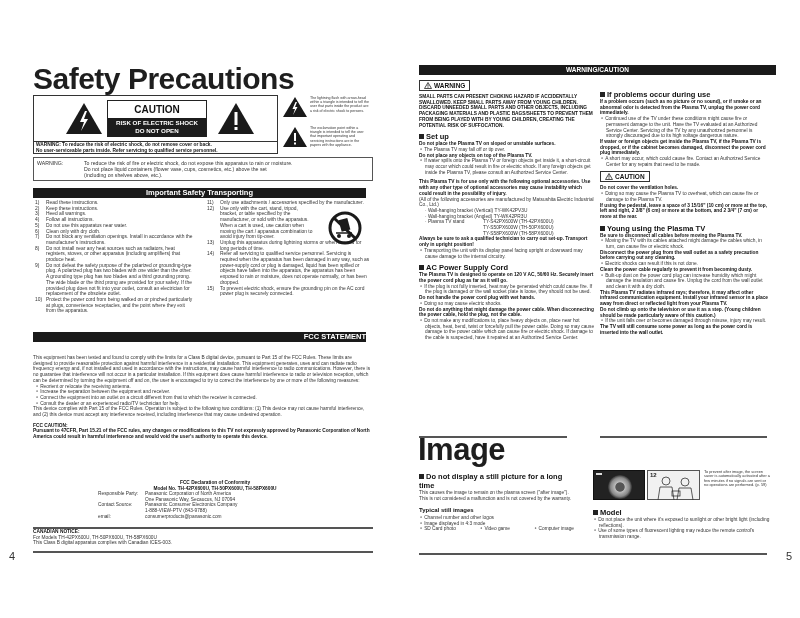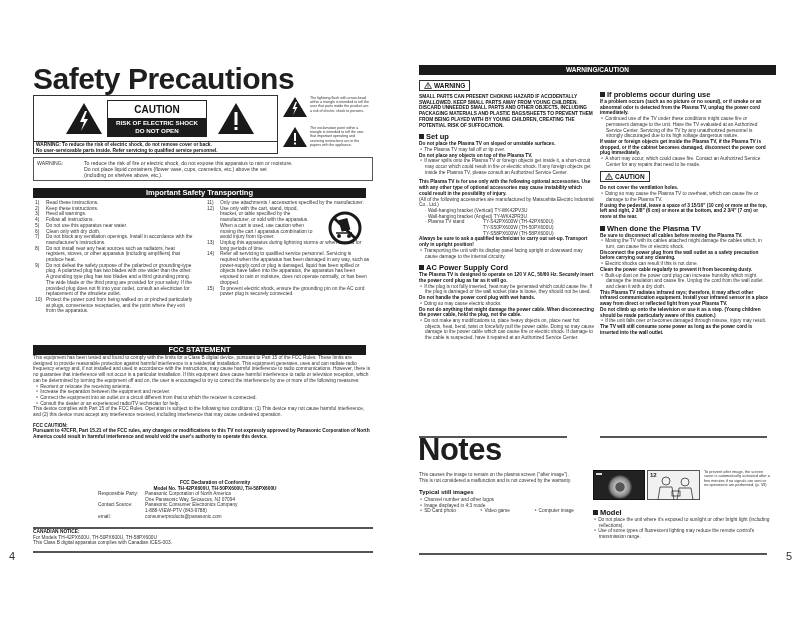--- a/index.html
+++ b/index.html
@@ -172,21 +172,21 @@
   </div>
   <svg style="position:absolute;left:328px;top:211px;" width="34" height="34" viewBox="0 0 34 34">
     <circle cx="17" cy="17" r="15" fill="none" stroke="#1a1a1a" stroke-width="3"></circle>
     <line x1="6" y1="7" x2="28" y2="28" stroke="#1a1a1a" stroke-width="3"></line>
     <rect x="12" y="8" width="9" height="12" fill="#1a1a1a" transform="rotate(-15 16 14)"></rect>
     <circle cx="11" cy="25" r="2" fill="#1a1a1a"></circle>
     <circle cx="21" cy="25" r="2" fill="#1a1a1a"></circle>
     <line x1="8" y1="22" x2="24" y2="22" stroke="#1a1a1a" stroke-width="1.5"></line>
   </svg>
 
-  <div class="bar bar-left" style="top:345px;">FCC STATEMENT</div>
+  <div class="bar bar-left" style="top:332px;text-align:right;">FCC STATEMENT</div>
   <div class="txt" style="left:33px;top:355px;width:338px;font-size:4.8px;line-height:5.7px;">
     <div>This equipment has been tested and found to comply with the limits for a Class B digital device, pursuant to Part 15 of the FCC Rules. These limits are designed to provide reasonable protection against harmful interference in a residential installation. This equipment generates, uses and can radiate radio frequency energy and, if not installed and used in accordance with the instructions, may cause harmful interference to radio communications. However, there is no guarantee that interference will not occur in a particular installation. If this equipment does cause harmful interference to radio or television reception, which can be determined by turning the equipment off and on, the user is encouraged to try to correct the interference by one or more of the following measures:</div>
     <div class="bul" style="padding-left:8px">Reorient or relocate the receiving antenna.</div>
     <div class="bul" style="padding-left:8px">Increase the separation between the equipment and receiver.</div>
     <div class="bul" style="padding-left:8px">Connect the equipment into an outlet on a circuit different from that to which the receiver is connected.</div>
     <div class="bul" style="padding-left:8px">Consult the dealer or an experienced radio/TV technician for help.</div>
     <div>This device complies with Part 15 of the FCC Rules. Operation is subject to the following two conditions: (1) This device may not cause harmful interference, and (2) this device must accept any interference received, including interference that may cause undesired operation.</div>
     <div style="height:5px"></div>
     <div class="bold">FCC CAUTION:</div>
     <div class="bold">Pursuant to 47CFR, Part 15.21 of the FCC rules, any changes or modifications to this TV not expressly approved by Panasonic Corporation of North America could result in harmful interference and would void the user's authority to operate this device.</div>
@@ -289,39 +289,40 @@
           <rect x="3.6" y="2.3" width="0.8" height="2.4" fill="#222"></rect>
           <rect x="3.6" y="5.1" width="0.8" height="0.8" fill="#222"></rect>
         </svg>
       <span>CAUTION</span>
     </div>
     <div style="height:3px"></div>
     <div class="bold">Do not cover the ventilation holes.</div>
     <div class="bul">Doing so may cause the Plasma TV to overheat, which can cause fire or damage to the Plasma TV.</div>
     <div class="bold">If using the pedestal, leave a space of 3 15/16" (10 cm) or more at the top, left and right, 2 3/8" (6 cm) or more at the bottom, and 2 3/4" (7 cm) or more at the rear.</div>
 
-    <div class="sec-h" style="margin-top:4px"><span class="sq"></span><span>When done the Plasma TV</span></div>
+    <div class="sec-h" style="margin-top:4px"><span class="sq"></span><span>Young using the Plasma TV</span></div>
     <div class="bold">Be sure to disconnect all cables before moving the Plasma TV.</div>
     <div class="bul">Moving the TV with its cables attached might damage the cables which, in turn, can cause fire or electric shock.</div>
     <div class="bold">Disconnect the power plug from the wall outlet as a safety precaution before carrying out any cleaning.</div>
     <div class="bul">Electric shocks can result if this is not done.</div>
     <div class="bold">Clean the power cable regularly to prevent it from becoming dusty.</div>
     <div class="bul">Built-up dust on the power cord plug can increase humidity which might damage the insulation and cause fire. Unplug the cord from the wall outlet and clean it with a dry cloth.</div>
     <div class="bold">This Plasma TV radiates infrared rays; therefore, it may affect other infrared communication equipment. Install your infrared sensor in a place away from direct or reflected light from your Plasma TV.</div>
     <div class="bold">Do not climb up onto the television or use it as a step. (Young children should be made particularly aware of this caution.)</div>
     <div class="bul">If the unit falls over or becomes damaged through misuse, injury may result.</div>
     <div class="bold">The TV will still consume some power as long as the power cord is inserted into the wall outlet.</div>
   </div>
 
   <div class="hr" style="left:19px;top:436px;width:148px;height:1.5px;"></div>
   <div class="hr" style="left:200px;top:436px;width:167px;height:1.5px;"></div>
 
-  <div class="title t-notes" style="left:18px;top:432px;">Notes</div>
+  <div class="title t-notes" style="left:18px;top:432px;">Image</div>
 
   <div class="txt" style="left:19px;top:472px;width:155px;font-size:4.8px;line-height:5.6px;">
+    <div class="sec-h"><span class="sq"></span><span>Do not display a still picture for a long time</span></div>
     <div>This causes the image to remain on the plasma screen ("after image"). This is not considered a malfunction and is not covered by the warranty.</div>
     <div class="sec-h" style="margin-top:5px;font-size:6px">Typical still images</div>
     <div class="bul">Channel number and other logos</div>
     <div class="bul">Image displayed in 4:3 mode</div>
     <div style="display:flex;justify-content:space-between;width:155px">
       <span class="bul">SD Card photo</span>
       <span class="bul">Video game</span>
       <span class="bul">Computer image</span>
     </div>
   </div>

